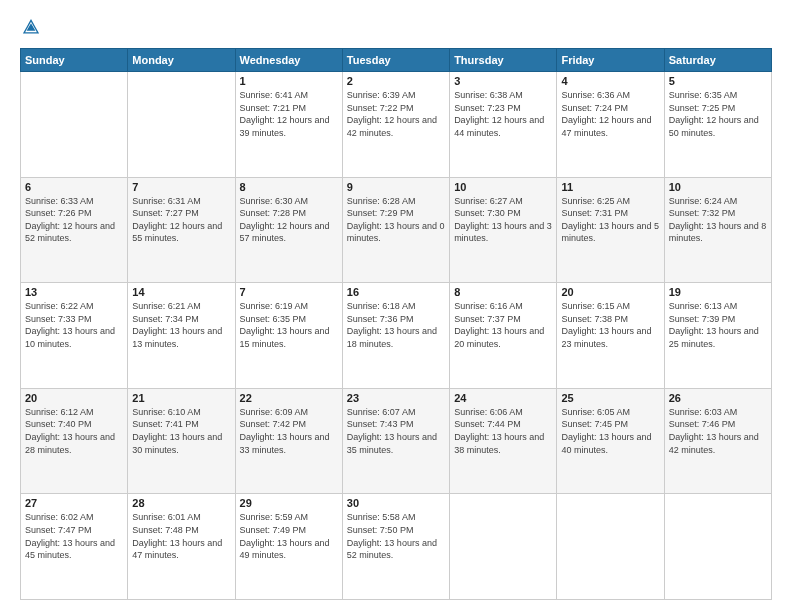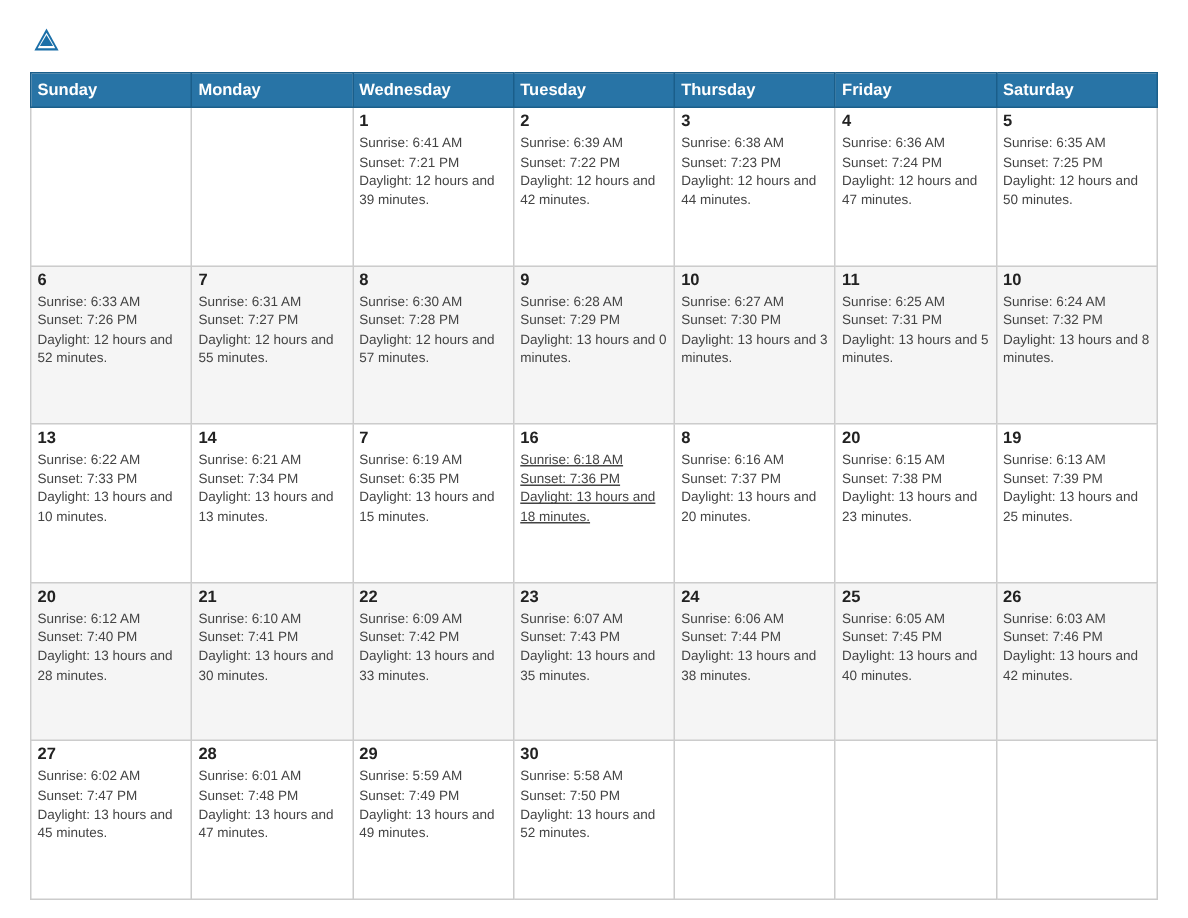--- a/index.html
+++ b/index.html
@@ -232,21 +232,21 @@
 Daylight: 13 hours and 13 minutes.</div>
           </td>
           <td>
             <span class="day-num">7</span>
             <div class="day-info" style="white-space: pre-line;">Sunrise: 6:19 AM
 Sunset: 6:35 PM
 Daylight: 13 hours and 15 minutes.</div>
           </td>
           <td>
             <span class="day-num">16</span>
-            <div class="day-info" style="white-space: pre-line; text-decoration: underline;">Sunrise: 6:18 AM
+            <div class="day-info" style="white-space: pre-line;">Sunrise: 6:18 AM
 Sunset: 7:36 PM
 Daylight: 13 hours and 18 minutes.</div>
           </td>
           <td>
             <span class="day-num">8</span>
             <div class="day-info" style="white-space: pre-line;">Sunrise: 6:16 AM
 Sunset: 7:37 PM
 Daylight: 13 hours and 20 minutes.</div>
           </td>
           <td>

